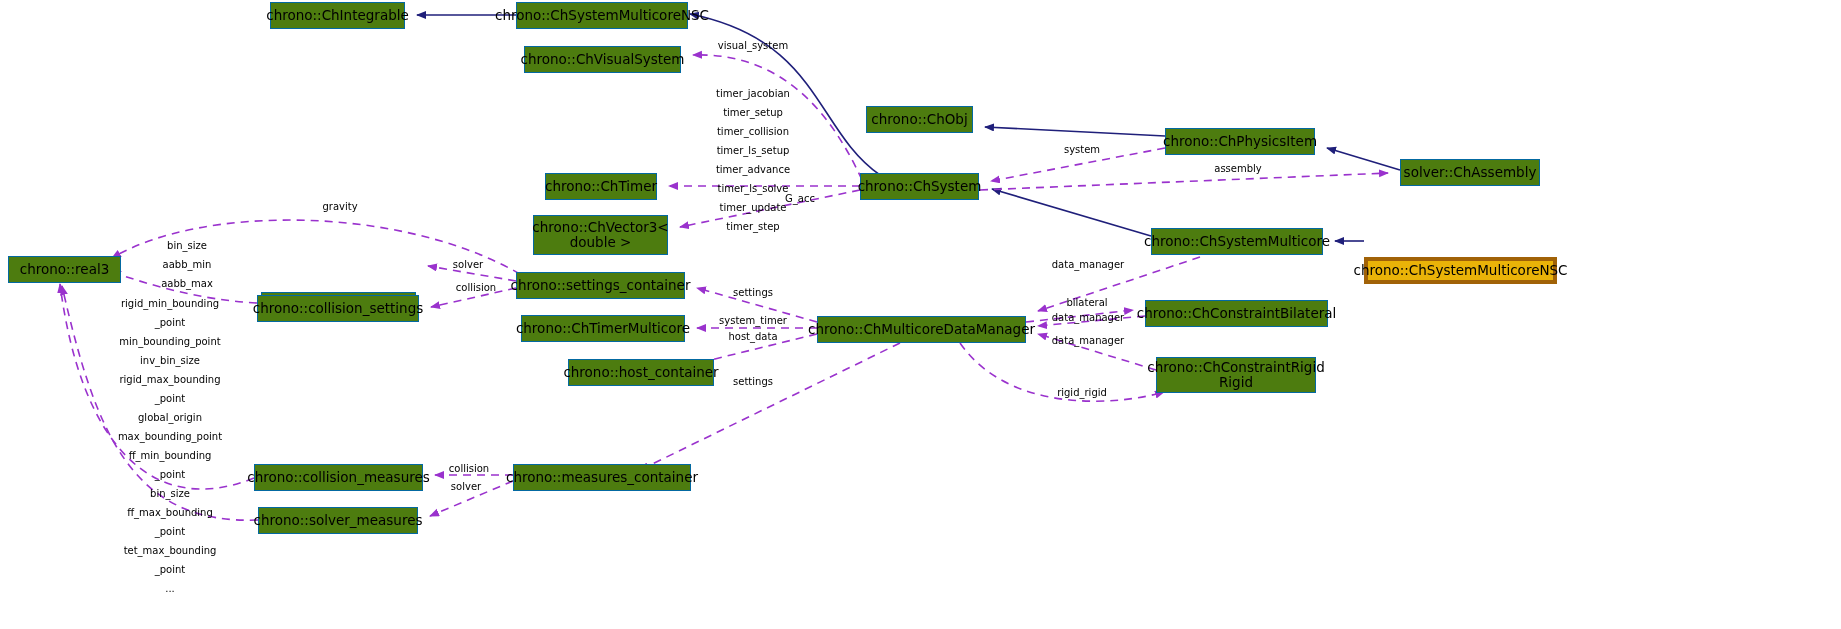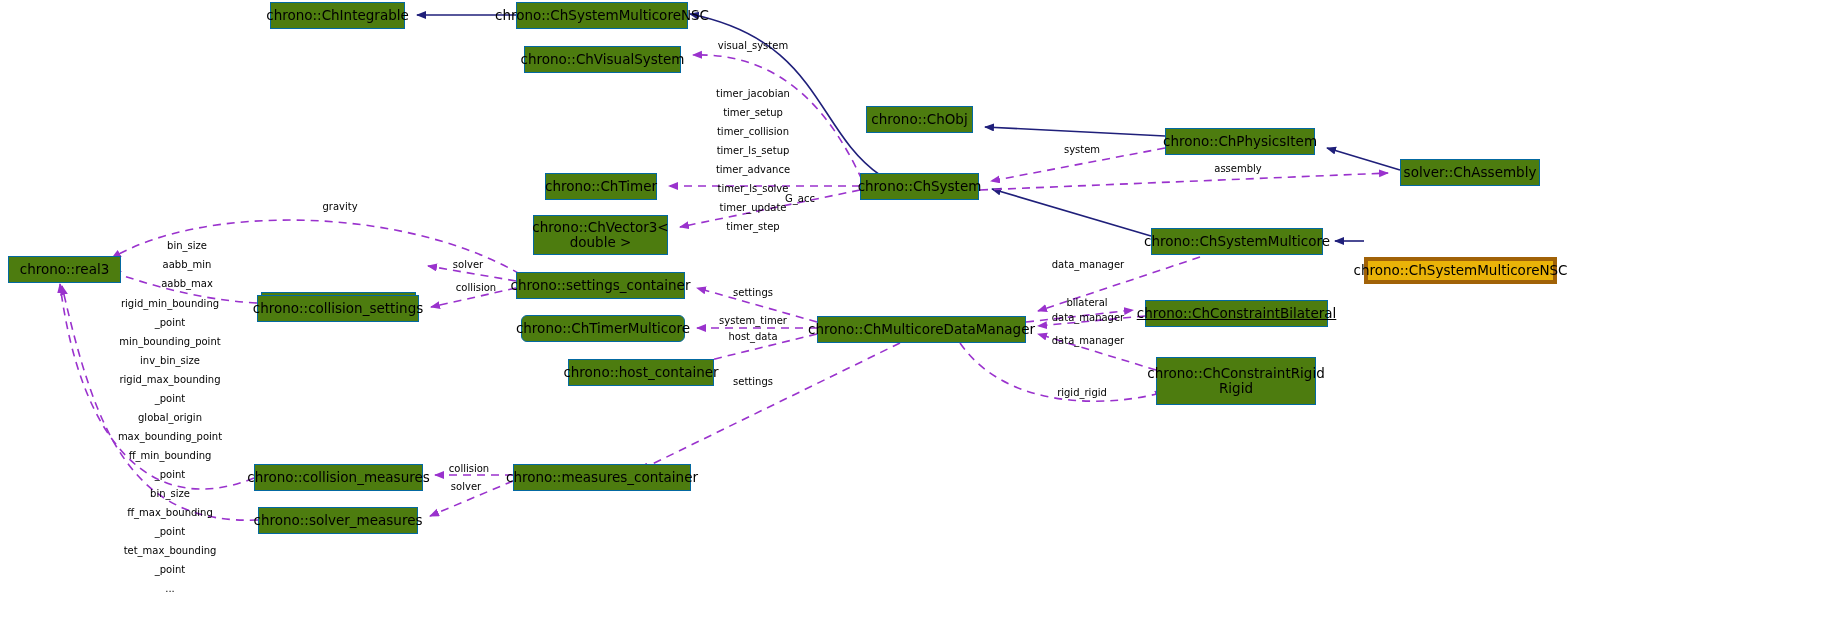--- a/index.html
+++ b/index.html
@@ -115,24 +115,24 @@
       <div class="node" style="left: 545px; top: 173px; width: 112px; height: 27px;">chrono::ChTimer</div>
       <div class="node" style="left: 860px; top: 173px; width: 119px; height: 27px;">chrono::ChSystem</div>
       <div class="node" style="left: 533px; top: 215px; width: 135px; height: 40px;">chrono::ChVector3&lt;
 double &gt;</div>
       <div class="node" style="left: 1151px; top: 228px; width: 172px; height: 27px;">chrono::ChSystemMulticore</div>
       <div class="node highlight" style="left: 1364px; top: 228px; width: 193px; height: 27px;">chrono::ChSystemMulticoreNSC</div>
       <div class="node" style="left: 8px; top: 256px; width: 113px; height: 27px;">chrono::real3</div>
       <div class="node" style="left: 261px; top: 252px; width: 155px; height: 27px; margin-top: 40px;">chrono::solver_settings</div>
       <div class="node" style="left: 516px; top: 272px; width: 169px; height: 27px;">chrono::settings_container</div>
       <div class="node" style="left: 257px; top: 295px; width: 162px; height: 27px;">chrono::collision_settings</div>
-      <div class="node" style="left: 521px; top: 315px; width: 164px; height: 27px; border-radius: 6px;">chrono::ChTimerMulticore</div>
+      <div class="node" style="left: 521px; top: 315px; width: 164px; height: 27px;">chrono::ChTimerMulticore</div>
       <div class="node" style="left: 817px; top: 316px; width: 209px; height: 27px;">chrono::ChMulticoreDataManager</div>
-      <div class="node" style="left: 1145px; top: 300px; width: 183px; height: 27px; text-decoration: underline;">chrono::ChConstraintBilateral</div>
-      <div class="node" style="left: 1156px; top: 357px; width: 160px; height: 48px;">chrono::ChConstraintRigid
+      <div class="node" style="left: 1145px; top: 300px; width: 183px; height: 27px;">chrono::ChConstraintBilateral</div>
+      <div class="node" style="left: 1156px; top: 357px; width: 160px; height: 36px;">chrono::ChConstraintRigid
 Rigid</div>
       <div class="node" style="left: 528px; top: 359px; width: 146px; height: 27px; margin-left: 40px;">chrono::host_container</div>
       <div class="node" style="left: 254px; top: 464px; width: 169px; height: 27px;">chrono::collision_measures</div>
       <div class="node" style="left: 513px; top: 464px; width: 178px; height: 27px;">chrono::measures_container</div>
       <div class="node" style="left: 258px; top: 507px; width: 160px; height: 27px;">chrono::solver_measures</div>
     </div>
   <div id="labels-layer">
       <div class="edge-label" style="left: 753px; top: 39px;">visual_system</div>
       <div class="edge-label multi" style="left: 753px; top: 84px;">timer_jacobian
 timer_setup

